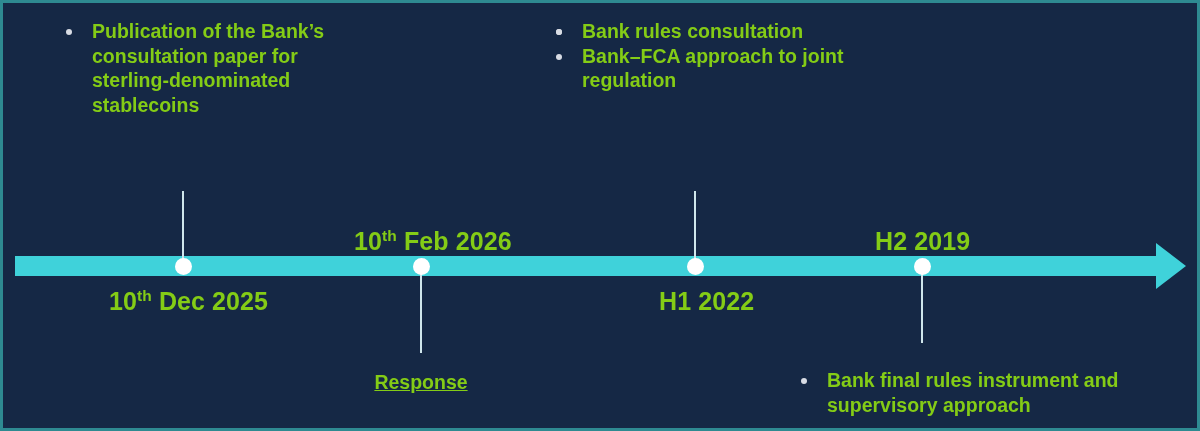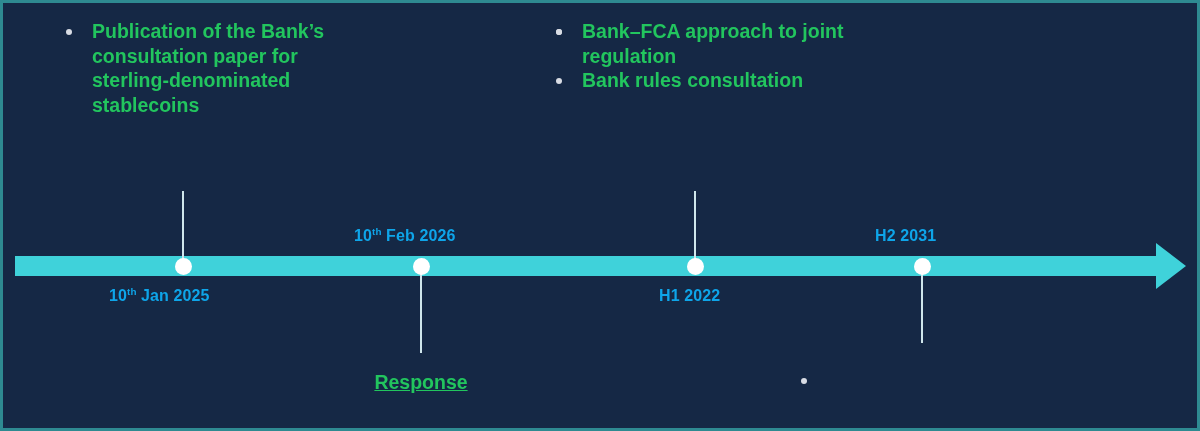--- a/index.html
+++ b/index.html
@@ -57,36 +57,36 @@
     position: absolute;
     width: 2px;
     margin-left: -1px;
     background: #cfe6ec;
     z-index: 2;
   }
 
   
   .date-label {
     position: absolute;
-    color: #0ea5e9;
-    font-size: 16px;
+    color: #84cc16;
+    font-size: 25px;
     font-weight: bold;
     white-space: nowrap;
     letter-spacing: 0.1px;
   }
   .date-label sup {
     font-size: 0.62em;
     vertical-align: super;
     line-height: 0;
   }
 
   
   .callout {
     position: absolute;
-    color: #22c55e;
+    color: #84cc16;
     font-size: 19.5px;
     font-weight: bold;
     line-height: 1.26;
   }
   .callout ul {
     margin: 0;
     padding: 0;
     list-style: none;
   }
   .callout li {
@@ -115,21 +115,21 @@
 <body>
 
 <div id="slide">
 
   <div class="axis-bar"></div>
   <div class="axis-arrow"></div>
 
   <div class="stem" style="left:180px; top:188px; height:72px;"></div>
   <div class="dot" style="left:180px;"></div>
   <div class="date-label" style="left:106px; top:284px;">
-    <span>10</span><sup>th</sup><span> Jan 2025</span>
+    <span>10</span><sup>th</sup><span> Dec 2025</span>
   </div>
   <div class="callout" style="left:55px; top:16px; width:275px;">
     <ul>
       <li>
         <span class="bullet"></span>
         <span>Publication of the Bank’s consultation paper for sterling-denominated stablecoins</span>
       </li>
     </ul>
   </div>
 
@@ -147,35 +147,36 @@
   <div class="date-label" style="left:656px; top:284px;">
     <span>H1 2022</span><sup></sup><span></span>
   </div>
   <div class="callout" style="left:545px; top:16px; width:370px;">
     <ul>
       <li>
         <span class="bullet"></span>
       </li>
       <li>
         <span class="bullet"></span>
-        <span>Bank–FCA approach to joint regulation</span>
+        <span>Bank rules consultation</span>
       </li>
       <li>
         <span class="bullet"></span>
-        <span>Bank rules consultation</span>
+        <span>Bank–FCA approach to joint regulation</span>
       </li>
     </ul>
   </div>
 
   <div class="stem" style="left:919px; top:266px; height:74px;"></div>
   <div class="dot" style="left:919px;"></div>
   <div class="date-label" style="left:872px; top:224px;">
-    <span>H2 2031</span><sup></sup><span></span>
+    <span>H2 2019</span><sup></sup><span></span>
   </div>
   <div class="callout" style="left:790px; top:365px; width:350px;">
     <ul>
       <li>
         <span class="bullet"></span>
+        <span>Bank final rules instrument and supervisory approach</span>
       </li>
     </ul>
   </div>
 
 </div>
 
 </body></html>

